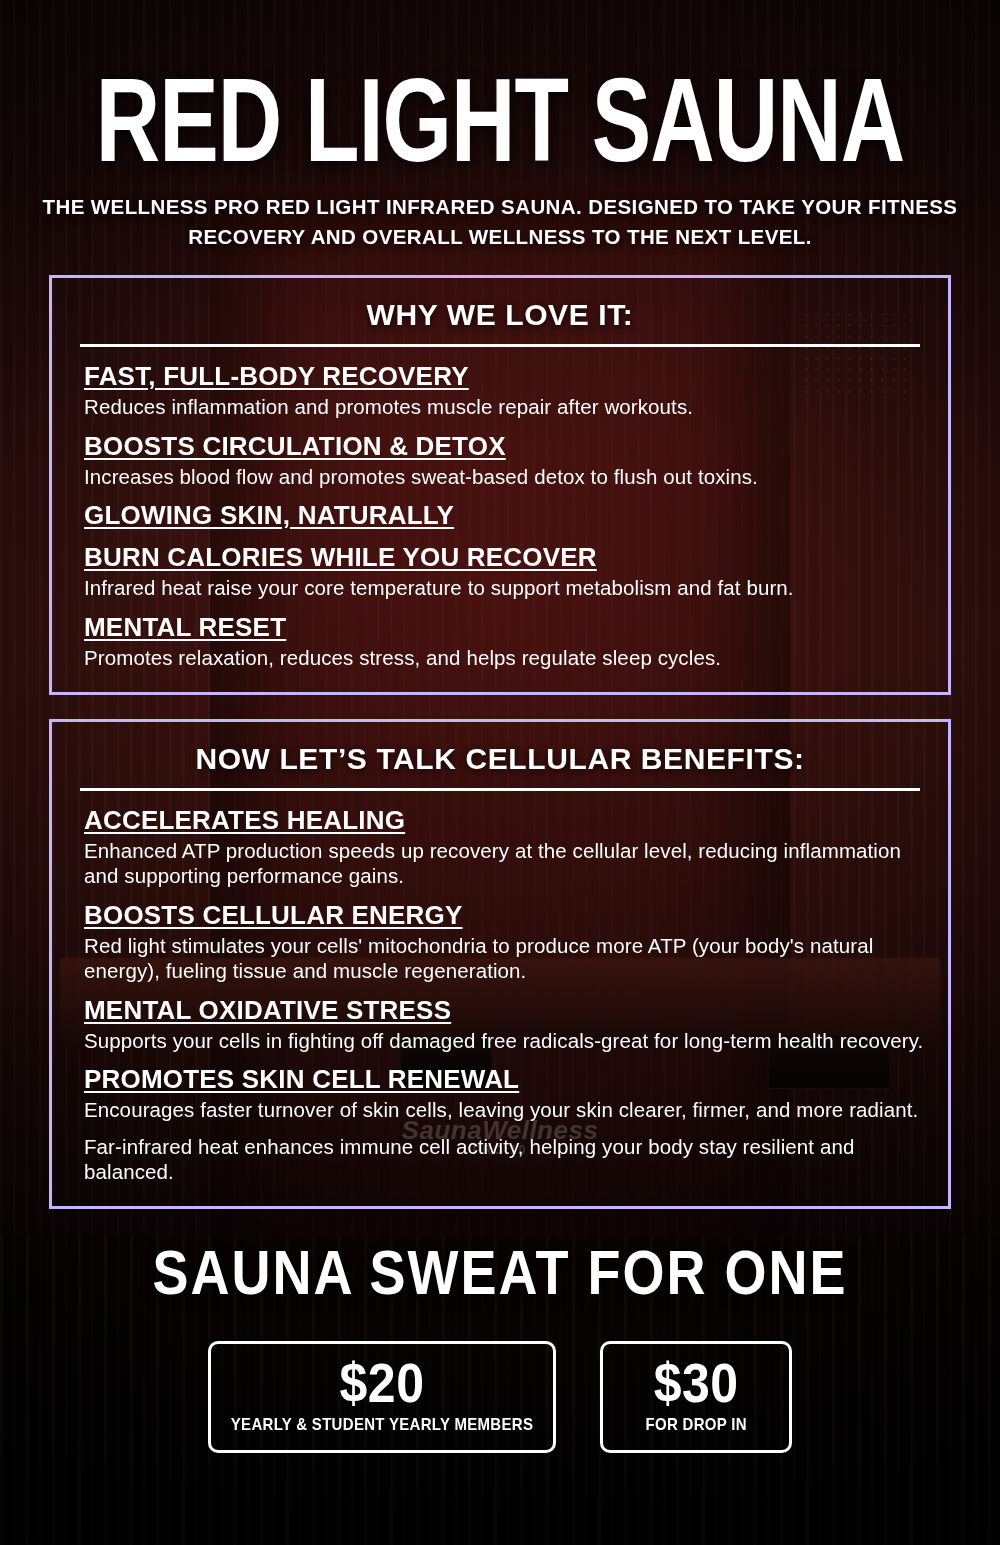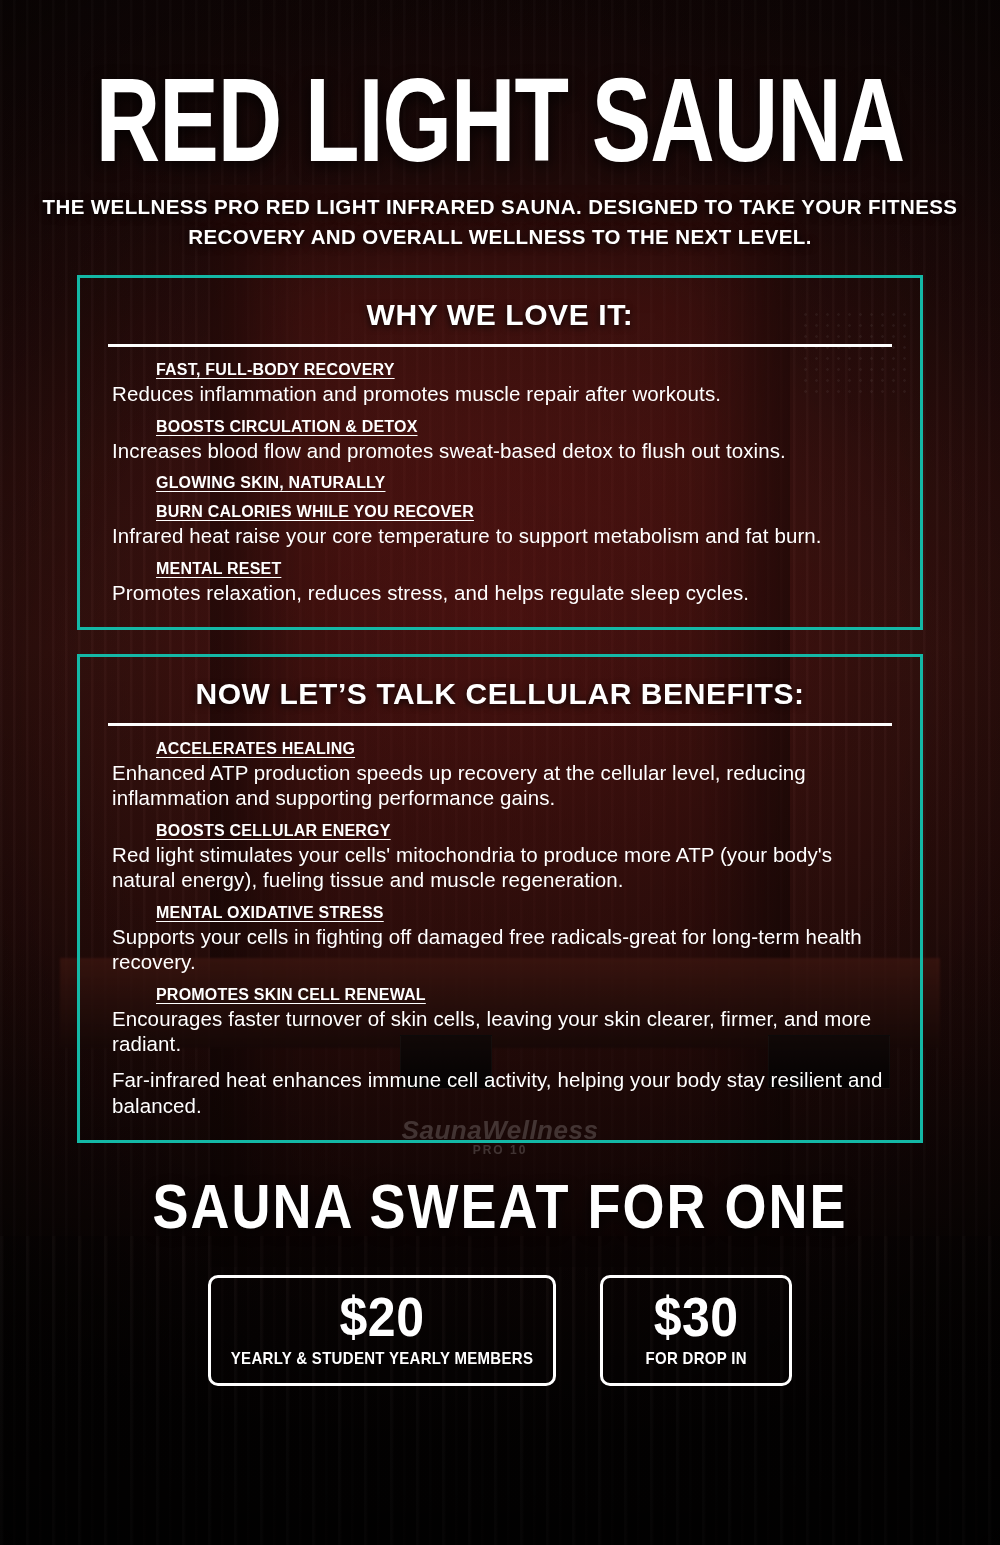--- a/index.html
+++ b/index.html
@@ -113,21 +113,21 @@
     font-size: 12px;
     letter-spacing: 2px;
     font-style: normal;
     margin-top: -3px;
   }
 
   
   .content {
     position: relative;
     z-index: 5;
-    padding: 0 42px;
+    padding: 0 14px;
   }
 
   .title {
     text-align: center;
     font-size: 92px;
     line-height: 1;
     font-weight: 900;
     letter-spacing: -1px;
     padding-top: 48px;
     text-shadow: 0 3px 14px rgba(0,0,0,0.8);
@@ -142,48 +142,47 @@
     text-align: center;
     font-size: 20.5px;
     font-weight: bold;
     letter-spacing: 0.4px;
     line-height: 1.45;
     text-shadow: 0 2px 8px rgba(0,0,0,0.85);
   }
 
   .panel {
     margin: 24px 35px 0 35px;
-    border: 3px solid #14b8a6;
+    border: 3px solid #c4b5fd;
     padding: 16px 20px 22px 20px;
   }
   .panel-title {
     text-align: center;
     font-size: 30px;
     font-weight: bold;
     letter-spacing: 0.6px;
     margin: 4px 0 12px 0;
     text-shadow: 0 2px 7px rgba(0,0,0,0.8);
   }
   .panel-rule {
     height: 3px;
     background: #fff;
     margin: 0 8px 14px 8px;
   }
   .benefit {
     margin: 0 0 11px 12px;
   }
   .benefit:last-child { margin-bottom: 0; }
   .benefit-head {
-    font-size: 16px;
+    font-size: 26px;
     font-weight: bold;
     letter-spacing: 0.2px;
     text-decoration: underline;
     text-underline-offset: 3px;
     margin-bottom: 2px;
-    margin-left: 44px;
   }
   .benefit-body {
     font-size: 20.5px;
     line-height: 1.24;
     letter-spacing: 0.1px;
   }
 
   .price-title {
     text-align: center;
     font-size: 54px;

